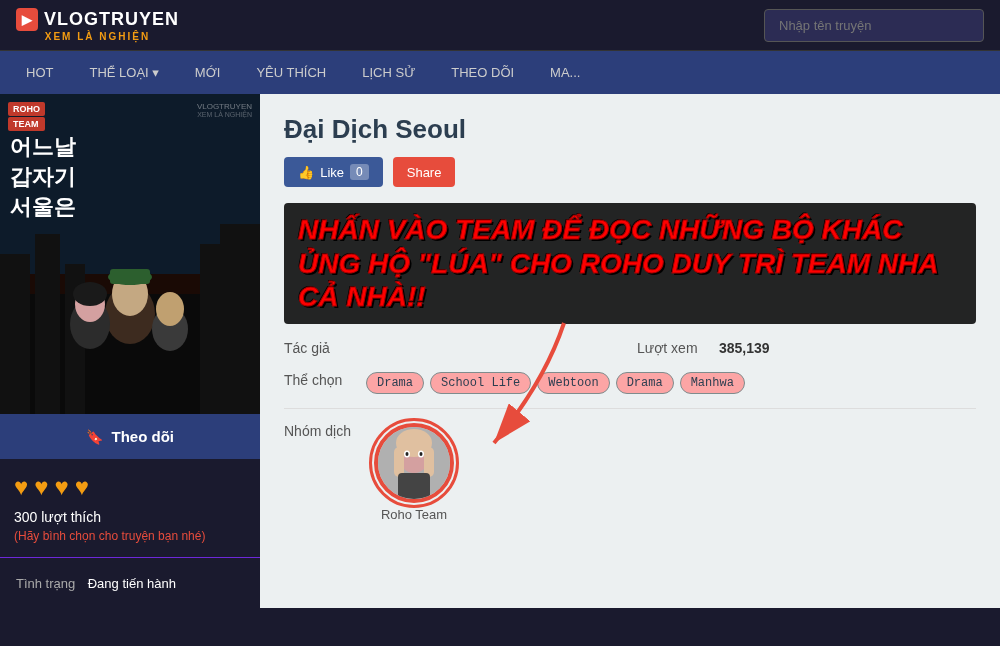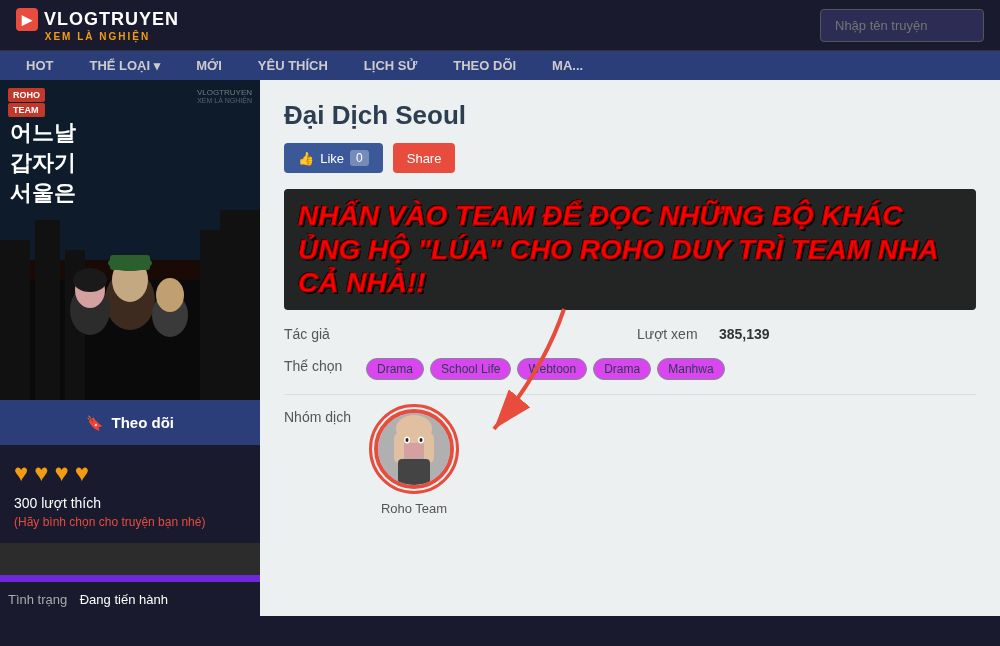--- a/index.html
+++ b/index.html
@@ -5,25 +5,25 @@
     * { margin: 0; padding: 0; box-sizing: border-box; }
     body { font-family: Arial, sans-serif; background: #1a1a2e; color: #fff; width: 1000px; overflow-x: hidden; }
 
     
     .header { background: #1a1a2e; display: flex; align-items: center; justify-content: space-between; padding: 8px 16px; border-bottom: 1px solid #333; }
     .logo { display: flex; flex-direction: column; align-items: center; }
     .logo-top { display: flex; align-items: center; gap: 6px; }
     .logo-icon { background: #e74c3c; color: #fff; font-weight: 900; font-size: 13px; padding: 4px 6px; border-radius: 4px; }
     .logo-text-main { color: #fff; font-weight: 900; font-size: 18px; letter-spacing: 1px; }
     .logo-sub { color: #f39c12; font-size: 10px; font-weight: 700; letter-spacing: 2px; }
-    .search-input { background: #2c2c54; border: 1px solid #555; color: #aaa; padding: 8px 14px; border-radius: 4px; font-size: 13px; width: 164px; }
+    .search-input { background: #2c2c54; border: 1px solid #555; color: #aaa; padding: 8px 14px; border-radius: 4px; font-size: 13px; width: 220px; }
 
     
     .nav { background: #2c3e7a; display: flex; align-items: center; padding: 0 8px; }
-    .nav-item { color: #ccc; padding: 7px 18px; font-size: 13px; font-weight: 700; cursor: pointer; white-space: nowrap; display: flex; align-items: center; gap: 4px; }
+    .nav-item { color: #ccc; padding: 14px 18px; font-size: 13px; font-weight: 400; cursor: pointer; white-space: nowrap; display: flex; align-items: center; gap: 4px; }
 
     
     .main { background: #f0f0f0; color: #333; }
     .content-area { display: flex; gap: 0; }
 
     
     .left-panel { width: 260px; min-width: 260px; background: #2c2c2c; padding: 0; }
     .manga-cover { width: 100%; height: 320px; background: linear-gradient(135deg, #1a1a2e 0%, #2c2c54 50%, #3d3d7a 100%); position: relative; overflow: hidden; display: flex; align-items: center; justify-content: center; }
     .cover-placeholder { width: 100%; height: 100%; background: #1a1a2e; display: flex; align-items: center; justify-content: center; position: relative; overflow: hidden; }
     .cover-art { position: absolute; inset: 0; background: linear-gradient(to bottom, #2a1a0a 0%, #1a0a0a 100%); }
@@ -34,21 +34,21 @@
 
     .follow-btn { background: #2c3e7a; color: #fff; padding: 14px; text-align: center; font-size: 15px; font-weight: 700; cursor: pointer; display: flex; align-items: center; justify-content: center; gap: 8px; }
     .follow-icon { font-size: 14px; }
 
     .rating-section { background: #1a1a2e; padding: 14px; }
     .hearts { display: flex; gap: 6px; margin-bottom: 8px; }
     .heart { color: #f39c12; font-size: 24px; }
     .likes-count { font-size: 14px; color: #fff; }
     .vote-prompt { color: #e74c3c; font-size: 12px; margin-top: 4px; }
 
-    .status-section { background: #1a1a2e; padding: 8px; border-top: 7px solid #6d28d9; margin-top: 32px; }
+    .status-section { background: #1a1a2e; padding: 16px; border-top: 1px solid #6d28d9; }
     .status-label { color: #aaa; font-size: 13px; margin-right: 8px; }
     .status-value { color: #fff; font-size: 13px; }
 
     
     .right-panel { flex: 1; background: #ecf0f1; padding: 20px 24px; }
     .manga-title { font-size: 26px; font-weight: 700; color: #2c3e50; margin-bottom: 12px; }
 
     .action-buttons { display: flex; gap: 10px; margin-bottom: 16px; }
     .like-btn { background: #3b5998; color: #fff; border: none; padding: 7px 14px; border-radius: 4px; font-size: 13px; cursor: pointer; display: flex; align-items: center; gap: 6px; }
     .like-count { background: rgba(255,255,255,0.3); padding: 1px 6px; border-radius: 3px; font-size: 12px; }
@@ -59,24 +59,24 @@
     .promo-text { color: #ff0000; font-size: 28px; font-weight: 900; font-style: italic; line-height: 1.2; text-shadow: 2px 2px 0 #000, -1px -1px 0 #000; -webkit-text-stroke: 1px #aa0000; }
 
     
     .info-grid { display: grid; grid-template-columns: 1fr 1fr; gap: 14px; margin-bottom: 16px; }
     .info-row { display: flex; align-items: flex-start; gap: 12px; }
     .info-label { color: #555; font-size: 14px; min-width: 70px; }
     .info-value { color: #333; font-size: 14px; }
     .views-count { font-size: 14px; color: #333; font-weight: 700; }
 
     .tags { display: flex; gap: 6px; flex-wrap: wrap; }
-    .tag { border: 1px solid #7f8c8d; color: #2c3e50; padding: 3px 10px; border-radius: 11px; font-size: 12px; background: #d946ef; }
+    .tag { border: 1px solid #7f8c8d; color: #2c3e50; padding: 3px 10px; border-radius: 11px; font-size: 12px; background: #fca5a5; font-family: Liberation Mono, monospace; }
     .translator-avatar { width: 80px; height: 80px; border-radius: 50%; border: 4px solid #e74c3c; background: #ccc; overflow: hidden; display: flex; align-items: center; justify-content: center; }
 
-    .translator-name { font-size: 13px; color: #555; margin-top: 12px; text-align: right; }
+    .translator-name { font-size: 13px; color: #555; margin-top: 4px; text-align: right; }
     .schedule-value { border: 1px solid #7f8c8d; color: #2c3e50; padding: 4px 12px; border-radius: 3px; font-size: 13px; background: #fff; }
 
     .divider { border: none; border-top: 1px solid #ddd; margin: 14px 0; }
   </style>
 </head>
 <body>
 
 <div class="header">
   <div class="logo">
     <div class="logo-top">

